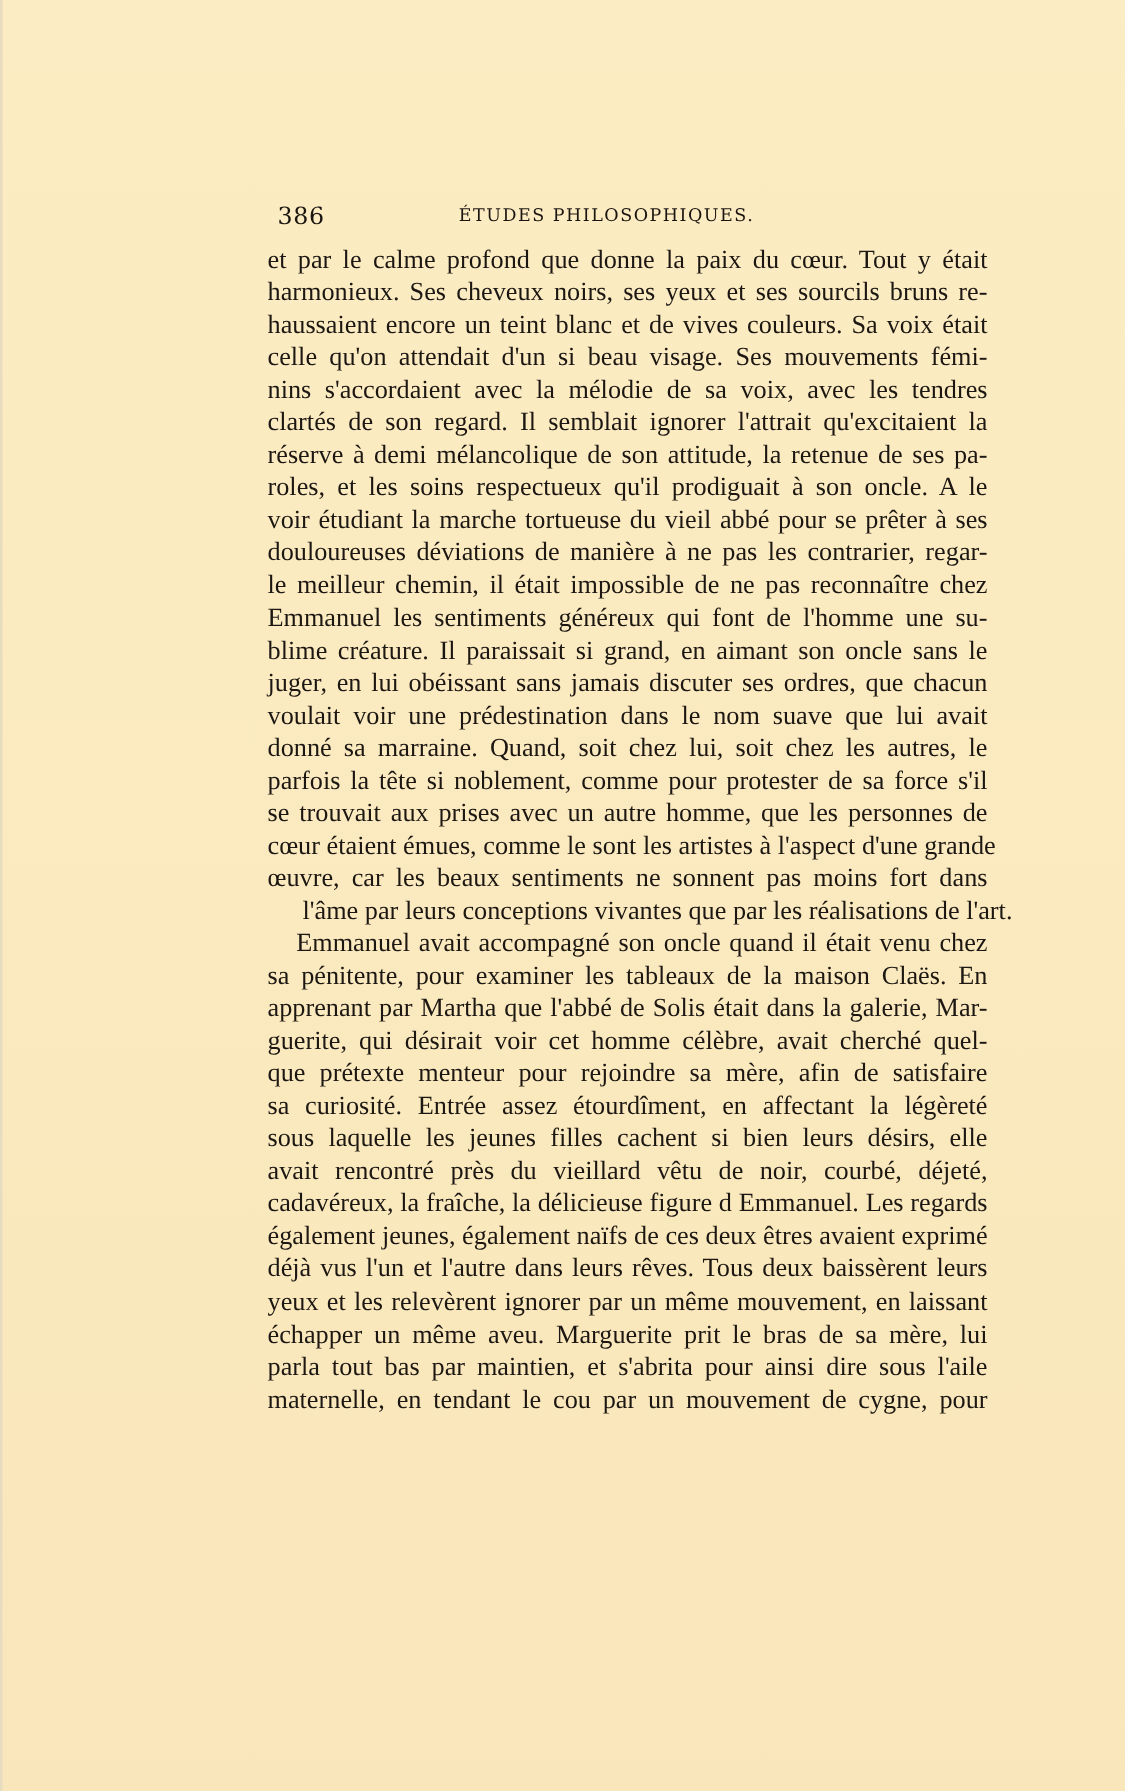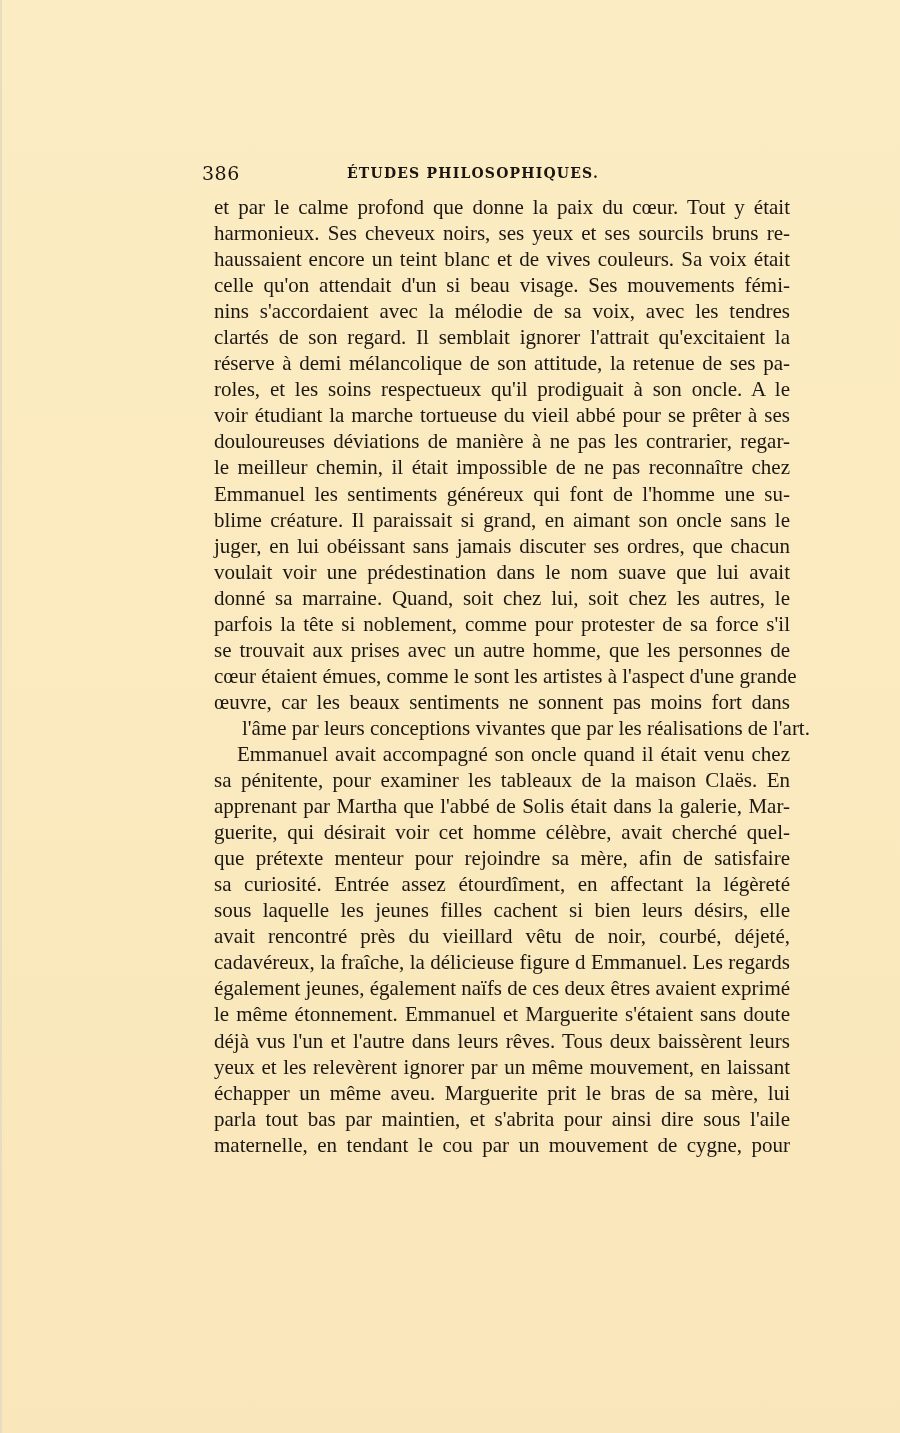--- a/index.html
+++ b/index.html
@@ -15,40 +15,40 @@
     }
     .page {
       position: absolute;
       left: 0; top: 0;
       width: 900px; height: 1433px;
       background: linear-gradient(180deg, #fcecc3 0%, #fbeabf 50%, #f9e6ba 100%);
       border-left: 2px solid #e8dcc0;
     }
     .running-head {
       position: absolute;
-      left: 200px;
+      left: 220px;
       top: 160px;
       width: 576px;
       height: 26px;
       font-family: "DejaVu Serif", "Liberation Serif", serif;
       color: #1a1510;
     }
     .page-number {
       position: absolute;
       left: 0;
       top: 2px;
       font-size: 19px;
       letter-spacing: 0.5px;
     }
     .running-title {
       position: absolute;
       left: 145px;
       top: 5px;
       font-size: 14px;
-      font-weight: bold;
+      font-weight: normal;
       letter-spacing: 1.2px;
     }
     .text-block {
       position: absolute;
       left: 212px;
       top: 194px;
       width: 576px;
       font-family: "Liberation Serif", "DejaVu Serif", serif;
       font-size: 21px;
       color: #1c1712;
@@ -107,21 +107,20 @@
       <div class="line indent">Emmanuel avait accompagné son oncle quand il était venu chez</div>
       <div class="line">sa pénitente, pour examiner les tableaux de la maison Claës. En</div>
       <div class="line">apprenant par Martha que l'abbé de Solis était dans la galerie, Mar-</div>
       <div class="line">guerite, qui désirait voir cet homme célèbre, avait cherché quel-</div>
       <div class="line">que prétexte menteur pour rejoindre sa mère, afin de satisfaire</div>
       <div class="line">sa curiosité. Entrée assez étourdîment, en affectant la légèreté</div>
       <div class="line">sous laquelle les jeunes filles cachent si bien leurs désirs, elle</div>
       <div class="line">avait rencontré près du vieillard vêtu de noir, courbé, déjeté,</div>
       <div class="line">cadavéreux, la fraîche, la délicieuse figure d Emmanuel. Les regards</div>
       <div class="line">également jeunes, également naïfs de ces deux êtres avaient exprimé</div>
-      <div class="line">le même étonnement. Emmanuel et Marguerite s'étaient sans doute</div>
       <div class="line">déjà vus l'un et l'autre dans leurs rêves. Tous deux baissèrent leurs</div>
       <div class="line">yeux et les relevèrent ignorer par un même mouvement, en laissant</div>
       <div class="line">échapper un même aveu. Marguerite prit le bras de sa mère, lui</div>
       <div class="line">parla tout bas par maintien, et s'abrita pour ainsi dire sous l'aile</div>
       <div class="line">maternelle, en tendant le cou par un mouvement de cygne, pour</div>
     </div>
   </div>
 
 </div>
 

